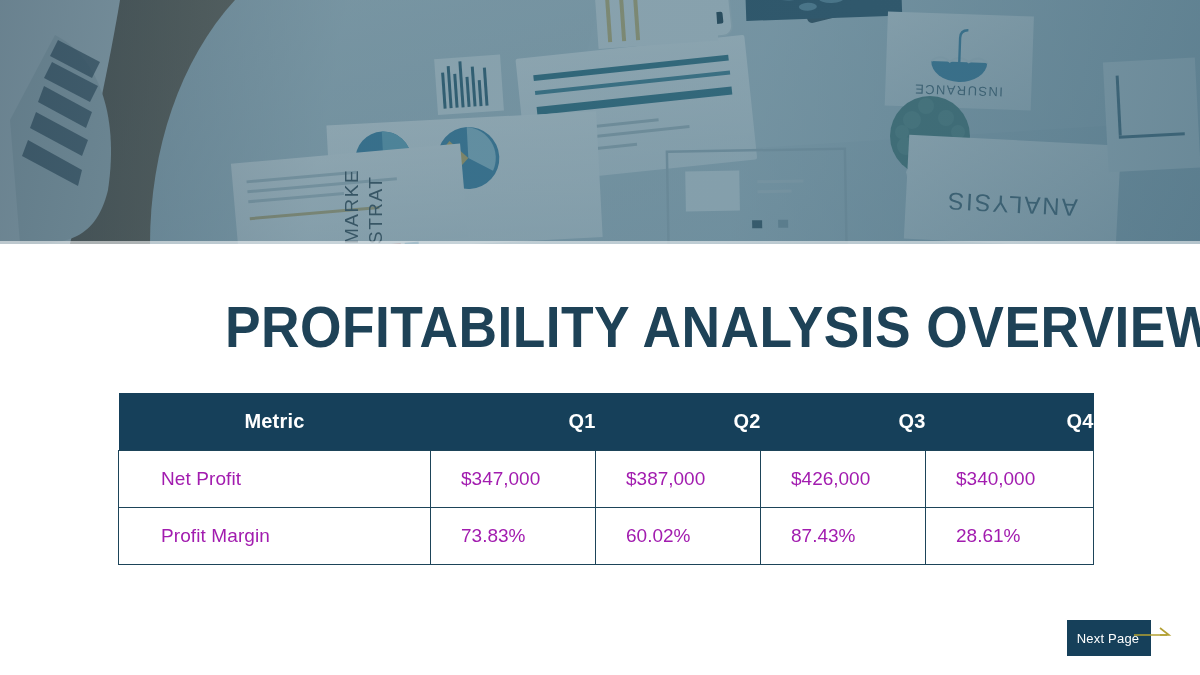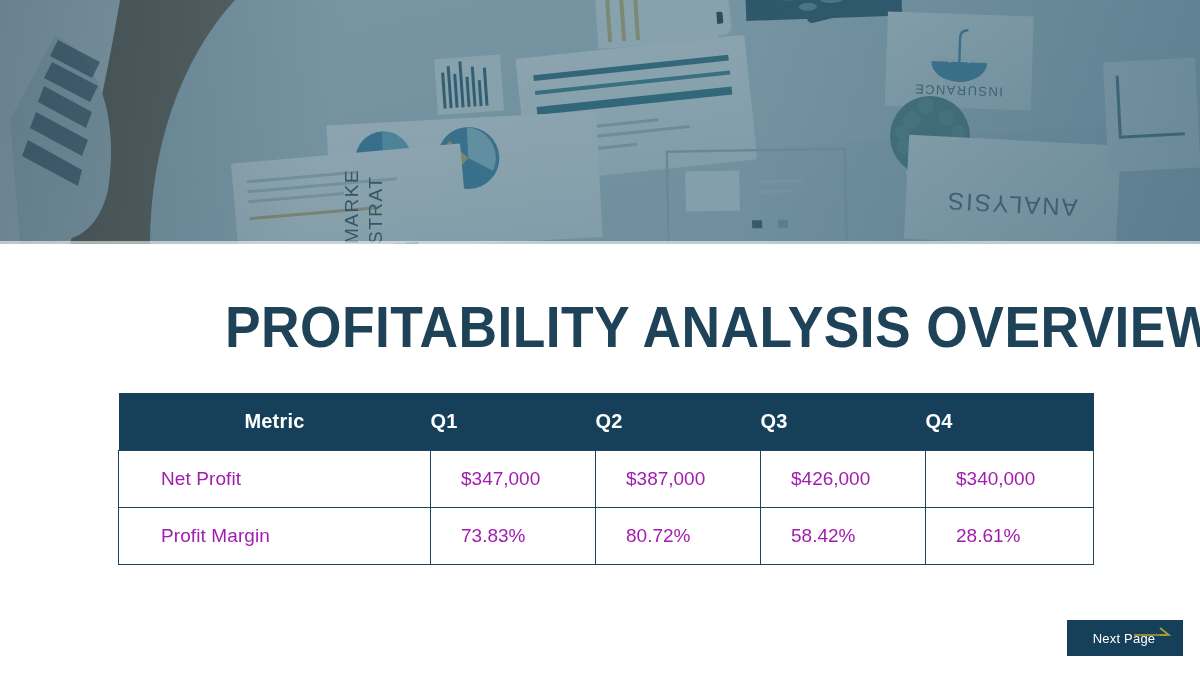--- a/index.html
+++ b/index.html
@@ -96,21 +96,21 @@
     table-layout: fixed;
   }
   table.data thead th {
     background: #16405a;
     color: #ffffff;
     font-size: 20px;
     font-weight: bold;
     height: 57px;
     padding: 0;
     border: none;
-    text-align: left;
+    text-align: right;
     vertical-align: middle;
     letter-spacing: 0.2px;
   }
   table.data thead th.metric-head {
     text-align: center;
     padding-left: 0;
   }
   table.data tbody td {
     height: 56px;
     padding: 0 0 0 0;
@@ -135,21 +135,21 @@
   
   col.c-metric { width: 312px; }
   col.c-q      { width: 165px; }
   col.c-q-last { width: 168px; }
 
   
   .next-btn {
     position: absolute;
     left: 1067px;
     top: 620px;
-    width: 116px;
+    width: 84px;
     height: 36px;
     background: #16405a;
     display: flex;
     align-items: center;
     justify-content: center;
     cursor: pointer;
   }
   .next-btn .next-label {
     color: #ffffff;
     font-size: 13px;
@@ -365,22 +365,22 @@
         <tr>
           <td class="label-cell">Net Profit</td>
           <td class="value-cell">$347,000</td>
           <td class="value-cell">$387,000</td>
           <td class="value-cell">$426,000</td>
           <td class="value-cell">$340,000</td>
         </tr>
         <tr>
           <td class="label-cell">Profit Margin</td>
           <td class="value-cell">73.83%</td>
-          <td class="value-cell">80.72%</td>
-          <td class="value-cell">58.42%</td>
+          <td class="value-cell">60.02%</td>
+          <td class="value-cell">87.43%</td>
           <td class="value-cell">28.61%</td>
         </tr>
       </tbody>
     </table>
   </div>
 
   <div class="next-btn">
     <span class="next-label">Next Page</span>
   </div>
   <svg class="next-arrow" viewBox="0 0 42 16">

